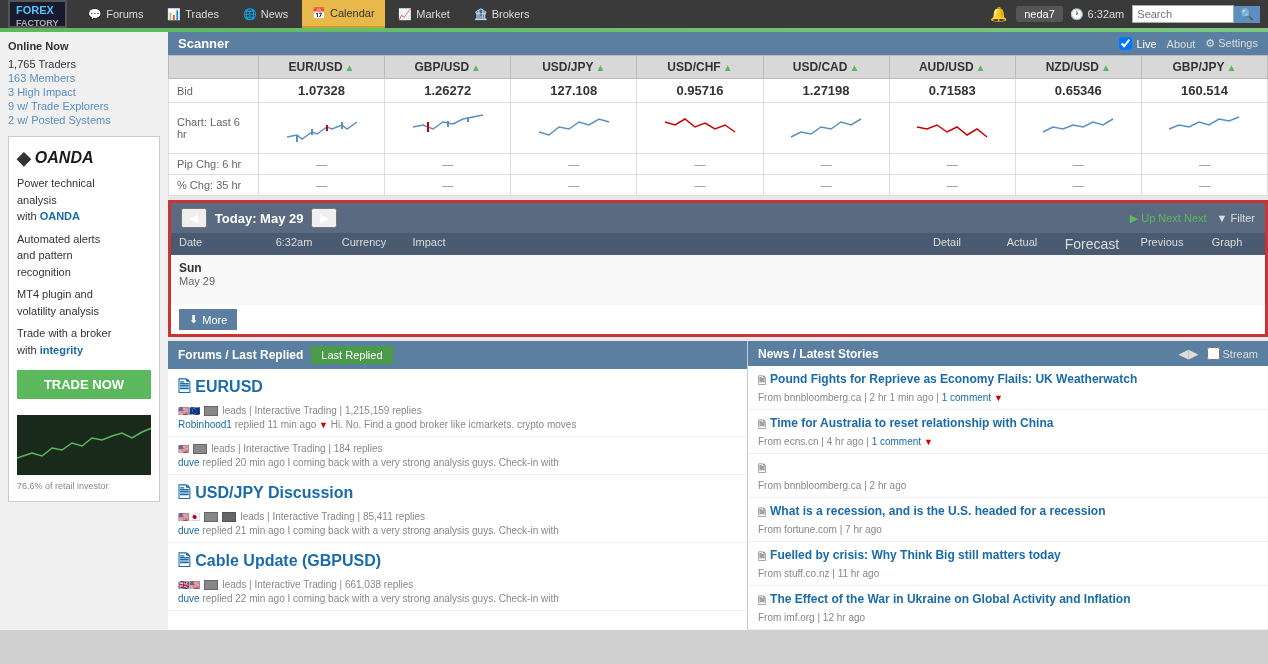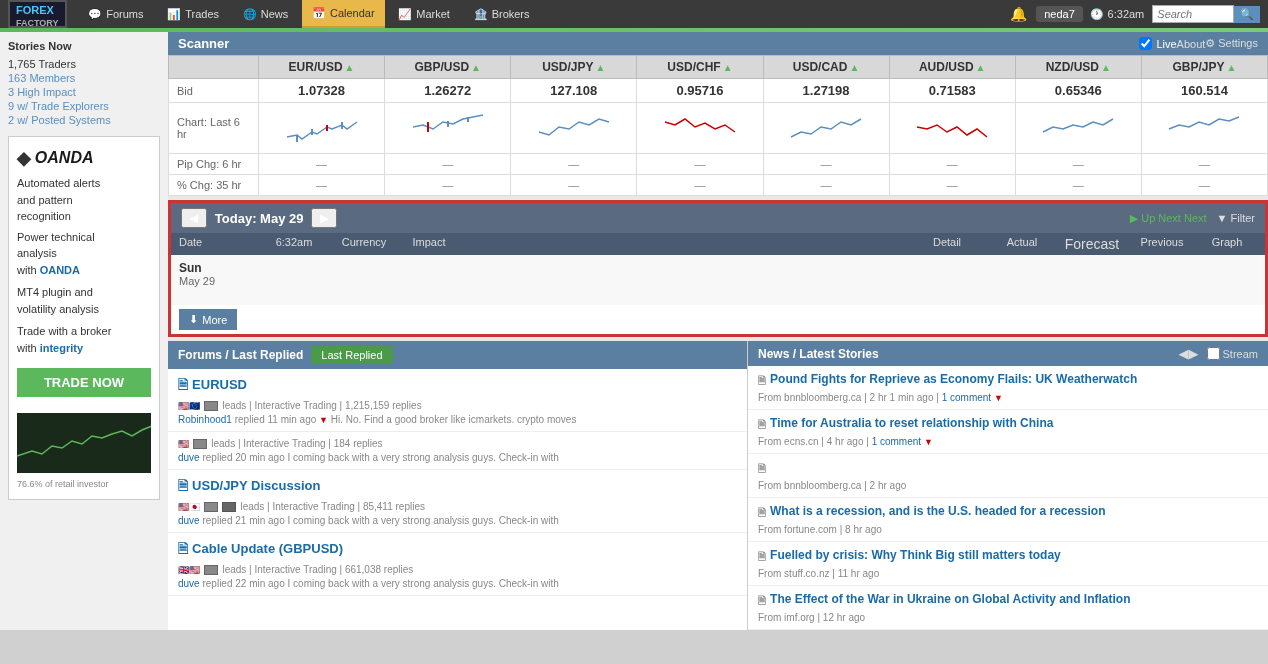--- a/index.html
+++ b/index.html
@@ -39,21 +39,21 @@
     .sidebar-trade-btn { background: #5cb85c; color: #fff; border: none; padding: 7px 16px; font-size: 13px; font-weight: bold; cursor: pointer; margin: 8px 0; width: 100%; }
     .sidebar-disclaimer { font-size: 9px; color: #888; margin-top: 6px; }
     .sidebar-chart { background: #1a2a1a; height: 60px; margin-top: 8px; display: flex; align-items: center; justify-content: center; overflow: hidden; }
 
     
     .main-content { flex: 1; background: #e8e8e8; }
 
     
     .scanner-header { background: #5a7fa0; color: #fff; padding: 4px 10px; display: flex; align-items: center; justify-content: space-between; }
     .scanner-title { font-size: 13px; font-weight: bold; }
-    .scanner-controls { display: flex; align-items: center; gap: 0; font-size: 11px; justify-content: space-between; }
+    .scanner-controls { display: flex; align-items: center; gap: 10px; font-size: 11px; justify-content: space-between; }
     .scanner-live { display: flex; align-items: center; gap: 4px; }
     .scanner-live input[type=checkbox] { margin: 0; }
     .scanner-about, .scanner-settings { color: #ddd; cursor: pointer; }
 
     .scanner-table { width: 100%; background: #fff; border-collapse: collapse; }
     .scanner-table th { background: #d8d8d8; padding: 4px 8px; font-size: 10px; font-weight: bold; border: 1px solid #bbb; text-align: center; }
     .scanner-table td { padding: 4px 8px; border: 1px solid #ddd; font-size: 11px; vertical-align: middle; }
     .scanner-currency { font-weight: bold; color: #333; font-size: 12px; display: flex; align-items: center; gap: 2px; }
     .scanner-currency .arrow { color: #5cb85c; font-size: 10px; }
     .scanner-price { font-size: 13px; color: #333; font-weight: bold; }
@@ -81,21 +81,21 @@
     
     .bottom-section { display: flex; gap: 0; }
 
     
     .forums-section { flex: 1; background: #fff; border-right: 1px solid #ccc; }
     .forums-header { background: #5a7fa0; color: #fff; padding: 5px 10px; display: flex; align-items: center; gap: 4px; }
     .forums-title { font-size: 12px; font-weight: bold; }
     .forums-tab { background: #4a9a4a; color: #fff; padding: 3px 10px; font-size: 11px; cursor: pointer; margin-left: 4px; }
 
     .forum-item { padding: 6px 10px; border-bottom: 1px solid #eee; }
-    .forum-item-title { color: #1a6baa; font-size: 13px; font-weight: bold; cursor: pointer; margin-bottom: 3px; }
+    .forum-item-title { color: #1a6baa; font-size: 16px; font-weight: bold; cursor: pointer; margin-bottom: 3px; }
     .forum-meta { display: flex; align-items: center; gap: 4px; font-size: 10px; color: #888; margin-bottom: 3px; }
     .forum-reply-meta { font-size: 10px; color: #888; }
     .forum-user { color: #1a6baa; }
     .forum-down-arrow { color: #c00; font-size: 9px; }
 
     
     .news-section { width: 520px; background: #fff; }
     .news-header { background: #5a7fa0; color: #fff; padding: 5px 10px; display: flex; align-items: center; }
     .news-title { font-size: 12px; font-weight: bold; }
     .news-controls { margin-left: auto; display: flex; align-items: center; gap: 8px; }
@@ -145,47 +145,47 @@
   </div>
   <div class="nav-item">
     <span>🏦</span>
     <span>Brokers</span>
   </div>
   <div class="nav-right">
     <span class="nav-bell">🔔</span>
     <span class="nav-user">neda7</span>
     <span class="nav-time">🕐 6:32am</span>
     <div class="nav-search">
-      <input type="text" style="padding: 2px 4px; font-size: 11px; border: 1px solid rgb(170, 170, 170); width: 82px; font-style: italic;" placeholder="Search">
+      <input type="text" style="padding: 2px 4px; font-size: 11px; border: 1px solid rgb(170, 170, 170); width: 102px;" placeholder="Search">
       <button style="background:#5a8fc0;border:none;color:#fff;padding:2px 6px;cursor:pointer;font-size:11px;">🔍</button>
     </div>
   </div>
 </div>
 
 <div class="accent-bar"></div>
 
 <div class="main-layout">
 
   <div class="sidebar">
-    <div class="sidebar-online">Stories Now</div>
+    <div class="sidebar-online">Online Now</div>
     <div class="sidebar-stat">
       <span style="color:#333;">1,765</span> <span>Traders</span>
     </div>
     <div class="sidebar-stat">163 Members</div>
     <div class="sidebar-stat">3 High Impact</div>
     <div class="sidebar-stat">9 w/ Trade Explorers</div>
     <div class="sidebar-stat">2 w/ Posted Systems</div>
 
     <div class="sidebar-ad">
       <div class="oanda-logo">
         <span class="oanda-symbol">◆</span>
         <span class="oanda-text">OANDA</span>
       </div>
+      <p>Power technical<br>analysis<br>with <span class="highlight">OANDA</span></p>
       <p style="margin-top:6px;">Automated alerts<br>and pattern<br>recognition</p>
-      <p>Power technical<br>analysis<br>with <span class="highlight">OANDA</span></p>
       <p style="margin-top:6px;">MT4 plugin and<br>volatility analysis</p>
       <p style="margin-top:6px;">Trade with a broker<br>with <span class="highlight">integrity</span></p>
       <button class="sidebar-trade-btn">TRADE NOW</button>
       <div class="sidebar-chart">
         <svg width="140" height="55">
           <polyline points="0,40 15,35 25,38 35,30 45,32 55,25 65,28 75,20 85,22 95,18 105,15 115,20 125,14 135,10 140,12" stroke="#5cb85c" stroke-width="1.5" fill="none"></polyline>
         </svg>
       </div>
       <div class="sidebar-disclaimer">76.6% of retail investor</div>
     </div>
@@ -495,21 +495,21 @@
         </div>
 
         <div class="news-item">
           <div class="news-item-title">
             <span class="news-icon">🗎</span>
             <span>What is a recession, and is the U.S. headed for a recession</span>
           </div>
           <div class="news-meta">
             <span class="news-source">From fortune.com</span>
             <span> | </span>
-            <span class="news-time">8 hr ago</span>
+            <span class="news-time">7 hr ago</span>
           </div>
         </div>
 
         <div class="news-item">
           <div class="news-item-title">
             <span class="news-icon">🗎</span>
             <span>Fuelled by crisis: Why Think Big still matters today</span>
           </div>
           <div class="news-meta">
             <span class="news-source">From stuff.co.nz</span>

